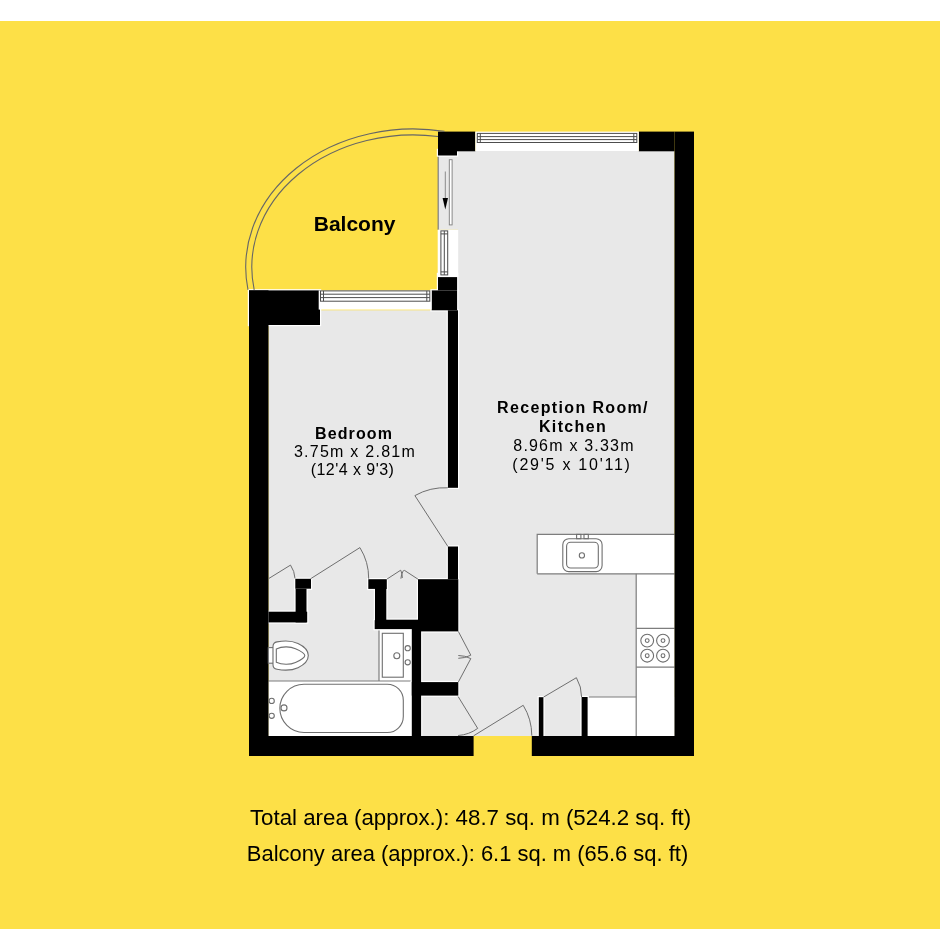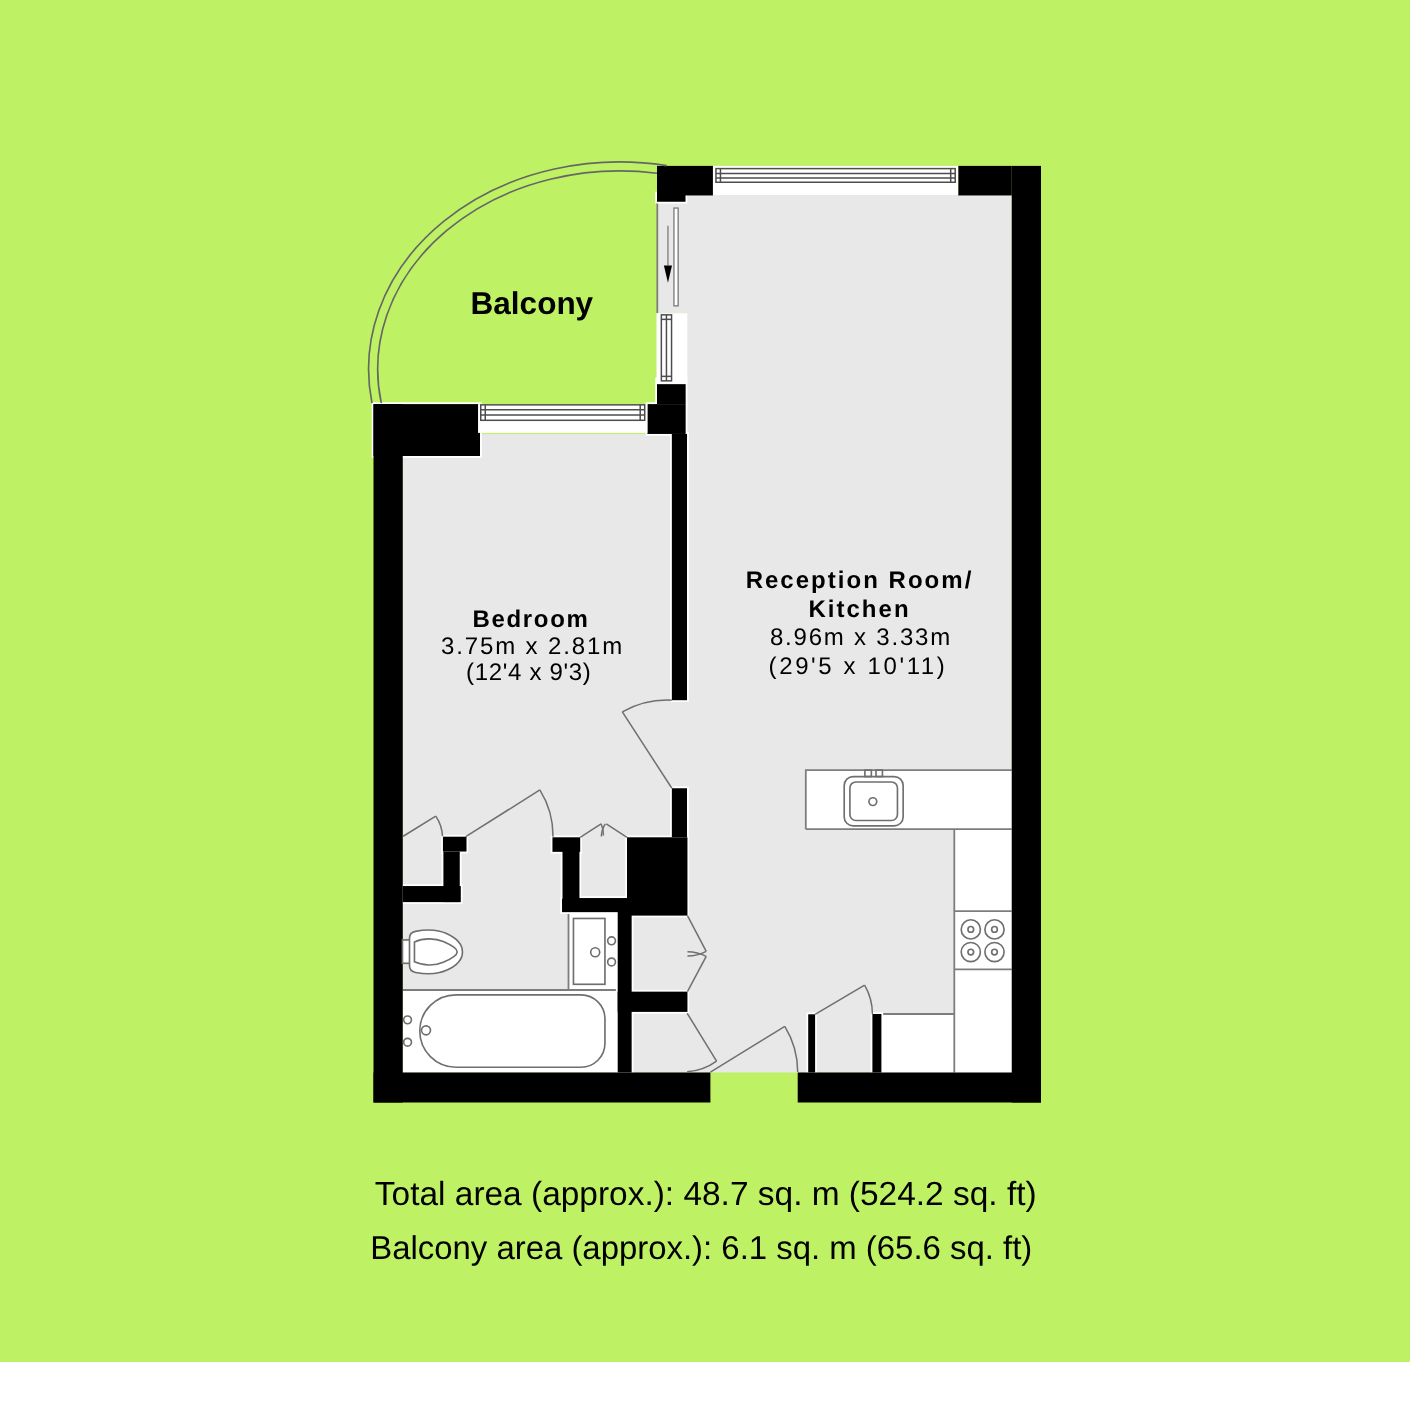--- a/index.html
+++ b/index.html
@@ -1,17 +1,17 @@
 <!DOCTYPE html>
 <html><head>
 <meta charset="utf-8">
 <style>
   html,body{margin:0;padding:0;background:#ffffff;}
-  .page{width:940px;height:908px;position:relative;background:#bef264;
-        font-family:"Liberation Sans", sans-serif;}
+  .page{width:940px;height:908px;position:relative;background:#fde047;
+        font-family:"Liberation Sans", sans-serif;margin-top:21px;}
   svg{position:absolute;top:0;left:0;}
   text{font-family:"Liberation Sans", sans-serif;fill:#000;}
 </style>
 </head>
 <body>
 <div class="page">
 <svg width="940" height="940" viewBox="0 0 940 940">
 
   <g fill="#e8e8e8" stroke="none">
     <rect x="458" y="130" width="216.5" height="585"></rect>

